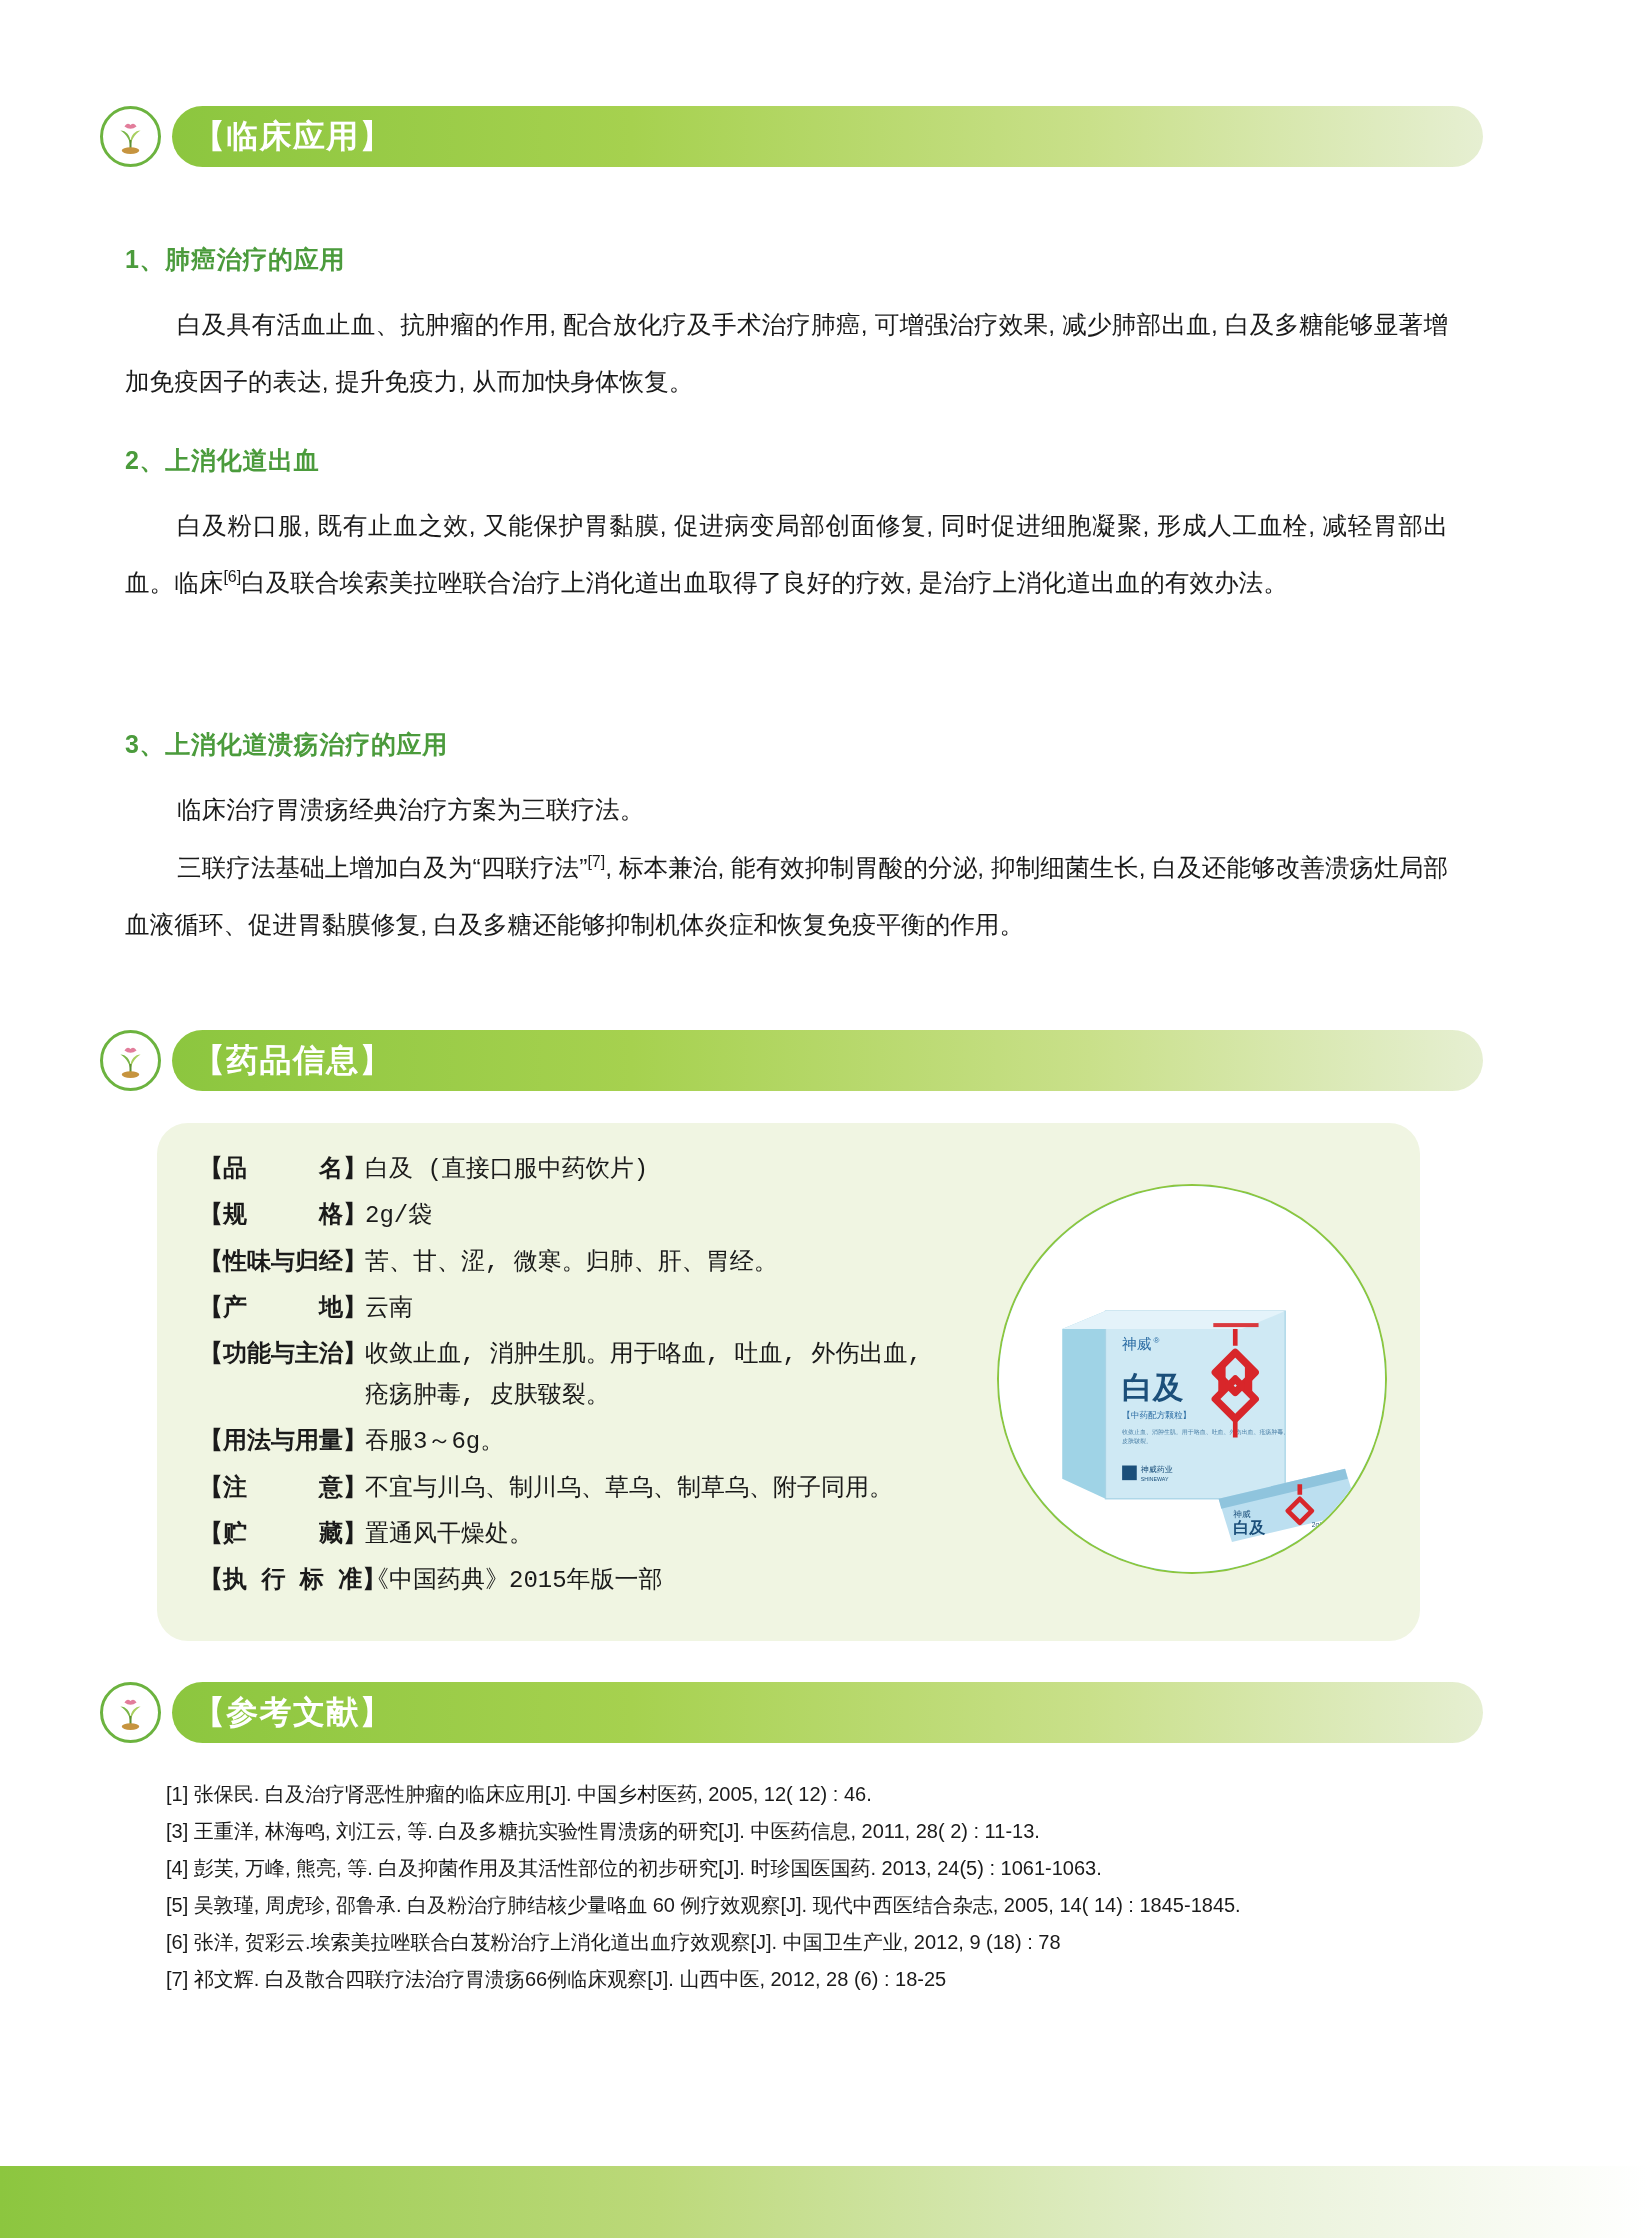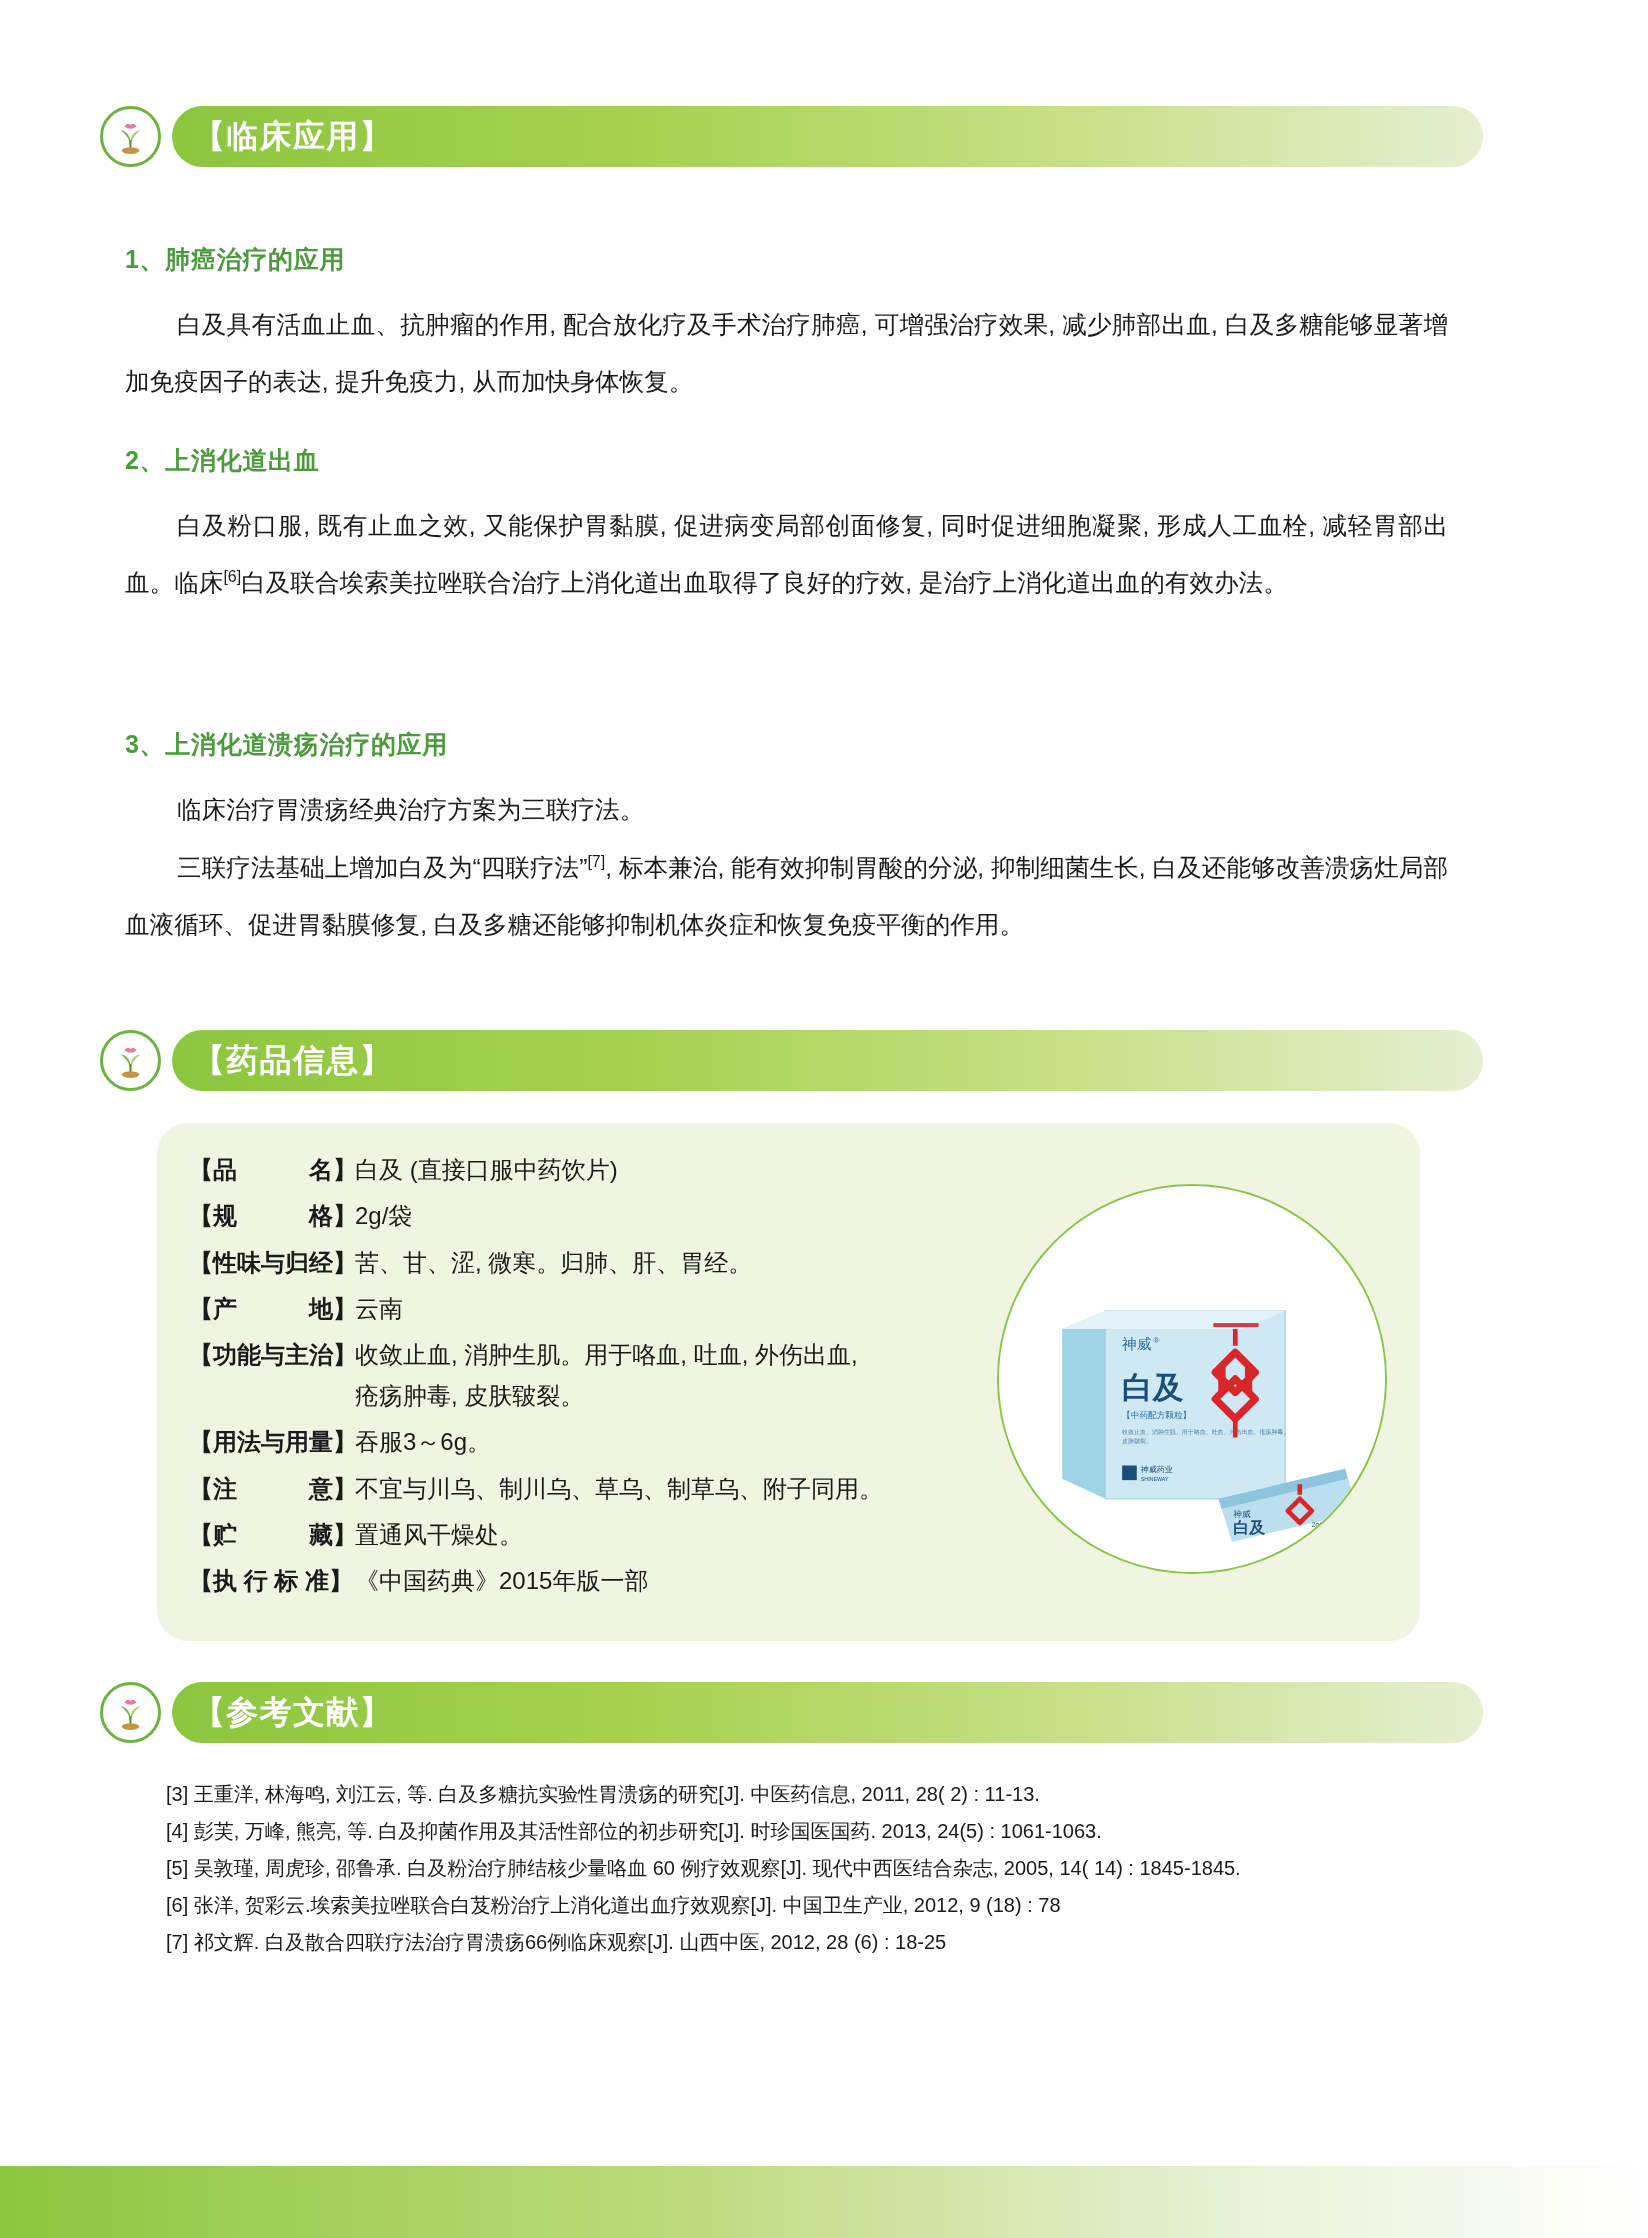--- a/index.html
+++ b/index.html
@@ -100,23 +100,24 @@
     position: absolute;
     left: 157px;
     top: 1123px;
     width: 1263px;
     height: 518px;
     background: #f0f5e2;
     border-radius: 31px;
   }
   .info-list {
     position: absolute;
-    left: 189px;
+    left: 199px;
     top: 1149px;
     width: 798px;
+    font-family: Liberation Mono, monospace;
   }
   .info-row {
     display: flex;
     align-items: flex-start;
     margin-bottom: 5.3px;
     font-size: 24px;
     line-height: 41px;
     color: #1a1a1a;
   }
   .info-label {
@@ -307,20 +308,21 @@
         <path d="M29 48 C29 34 35 26 44 20 C36 20 29 27 29 38 Z" fill="#a8cf5f"></path>
         <path d="M29 50 L29 34" stroke="#5c8f33" stroke-width="3" fill="none"></path>
         <ellipse cx="29" cy="50" rx="13" ry="5" fill="#c6943f"></ellipse>
         <path d="M20 14 q4 -7 9 -2 q5 -5 9 2 q-9 7 -18 0 Z" fill="#e27d9b"></path>
       </svg>
     </div>
     <div class="section-title">【参考文献】</div>
   </div>
 
   <div class="ref-list">
+    <div class="ref-item">[1] 张保民. 白及治疗肾恶性肿瘤的临床应用[J]. 中国乡村医药, 2005, 12( 12) : 46.</div>
     <div class="ref-item">[3] 王重洋, 林海鸣, 刘江云, 等. 白及多糖抗实验性胃溃疡的研究[J]. 中医药信息, 2011, 28( 2) : 11-13.</div>
     <div class="ref-item">[4] 彭芙, 万峰, 熊亮, 等. 白及抑菌作用及其活性部位的初步研究[J]. 时珍国医国药. 2013, 24(5) : 1061-1063.</div>
     <div class="ref-item">[5] 吴敦瑾, 周虎珍, 邵鲁承. 白及粉治疗肺结核少量咯血 60 例疗效观察[J]. 现代中西医结合杂志, 2005, 14( 14) : 1845-1845.</div>
     <div class="ref-item">[6] 张洋, 贺彩云.埃索美拉唑联合白芨粉治疗上消化道出血疗效观察[J]. 中国卫生产业, 2012, 9 (18) : 78</div>
     <div class="ref-item">[7] 祁文辉. 白及散合四联疗法治疗胃溃疡66例临床观察[J]. 山西中医, 2012, 28 (6) : 18-25</div>
   </div>
 
   <div class="bottom-bar"></div>
 
 </div>

